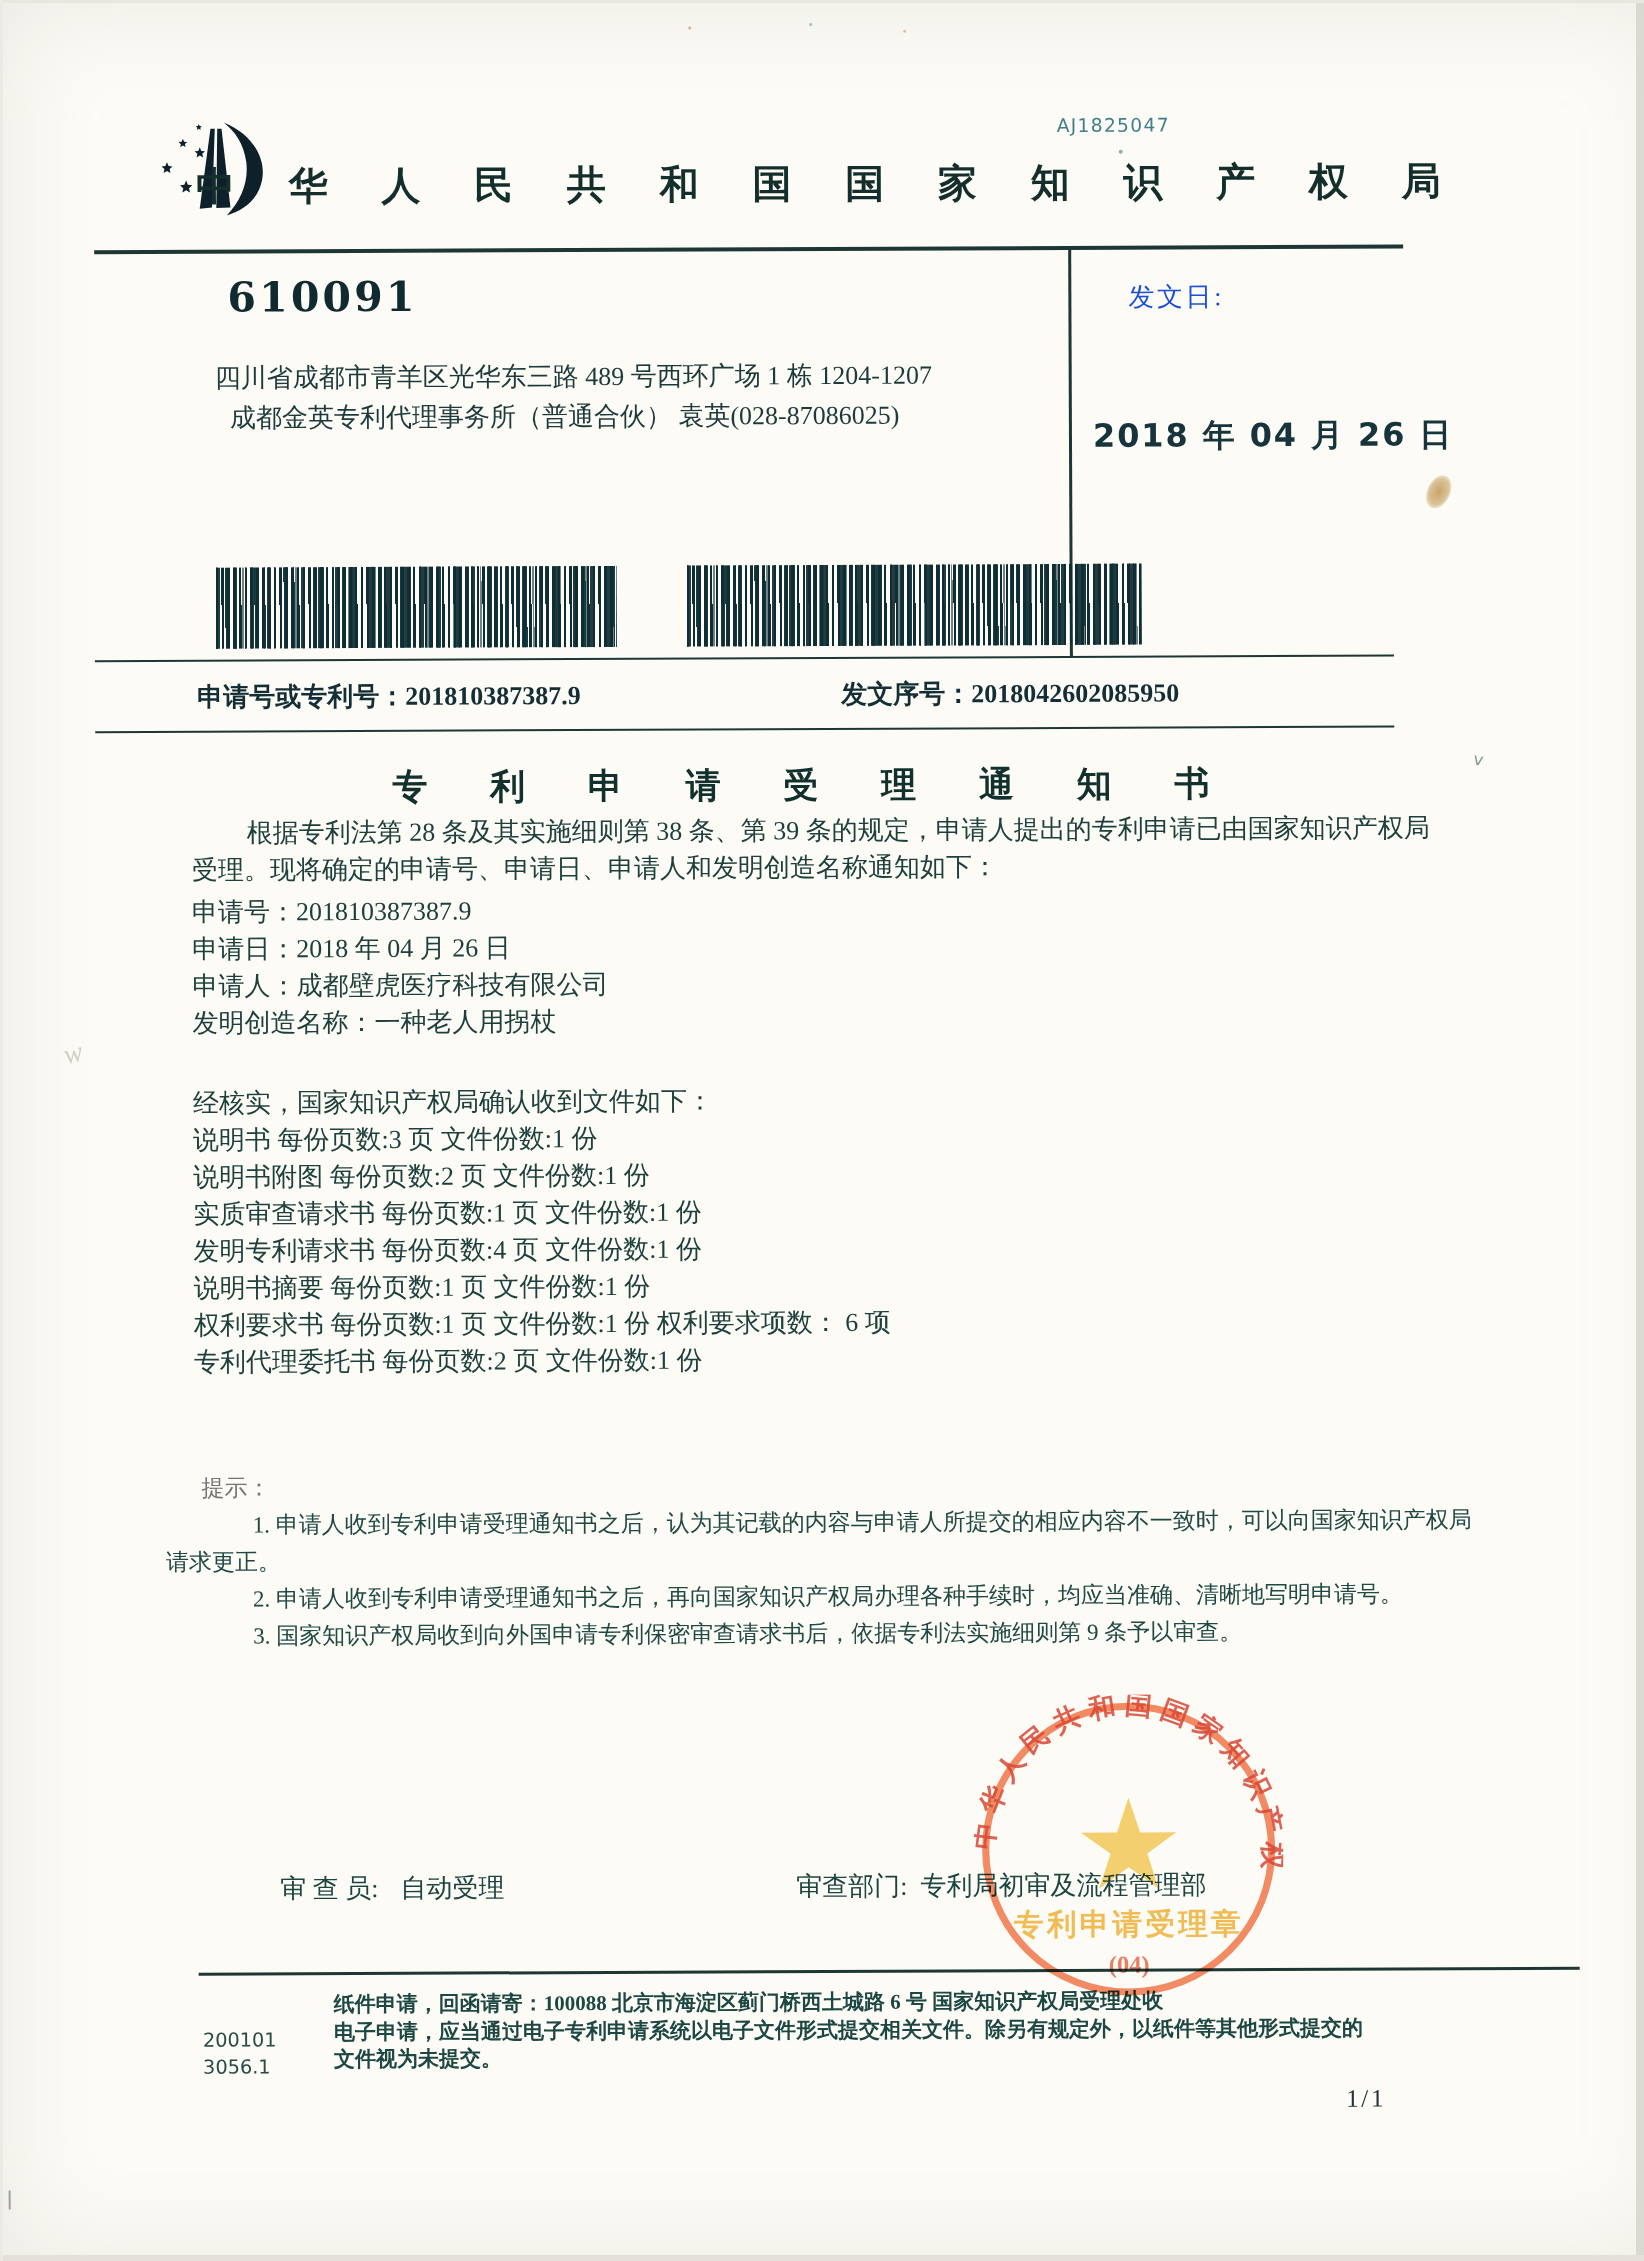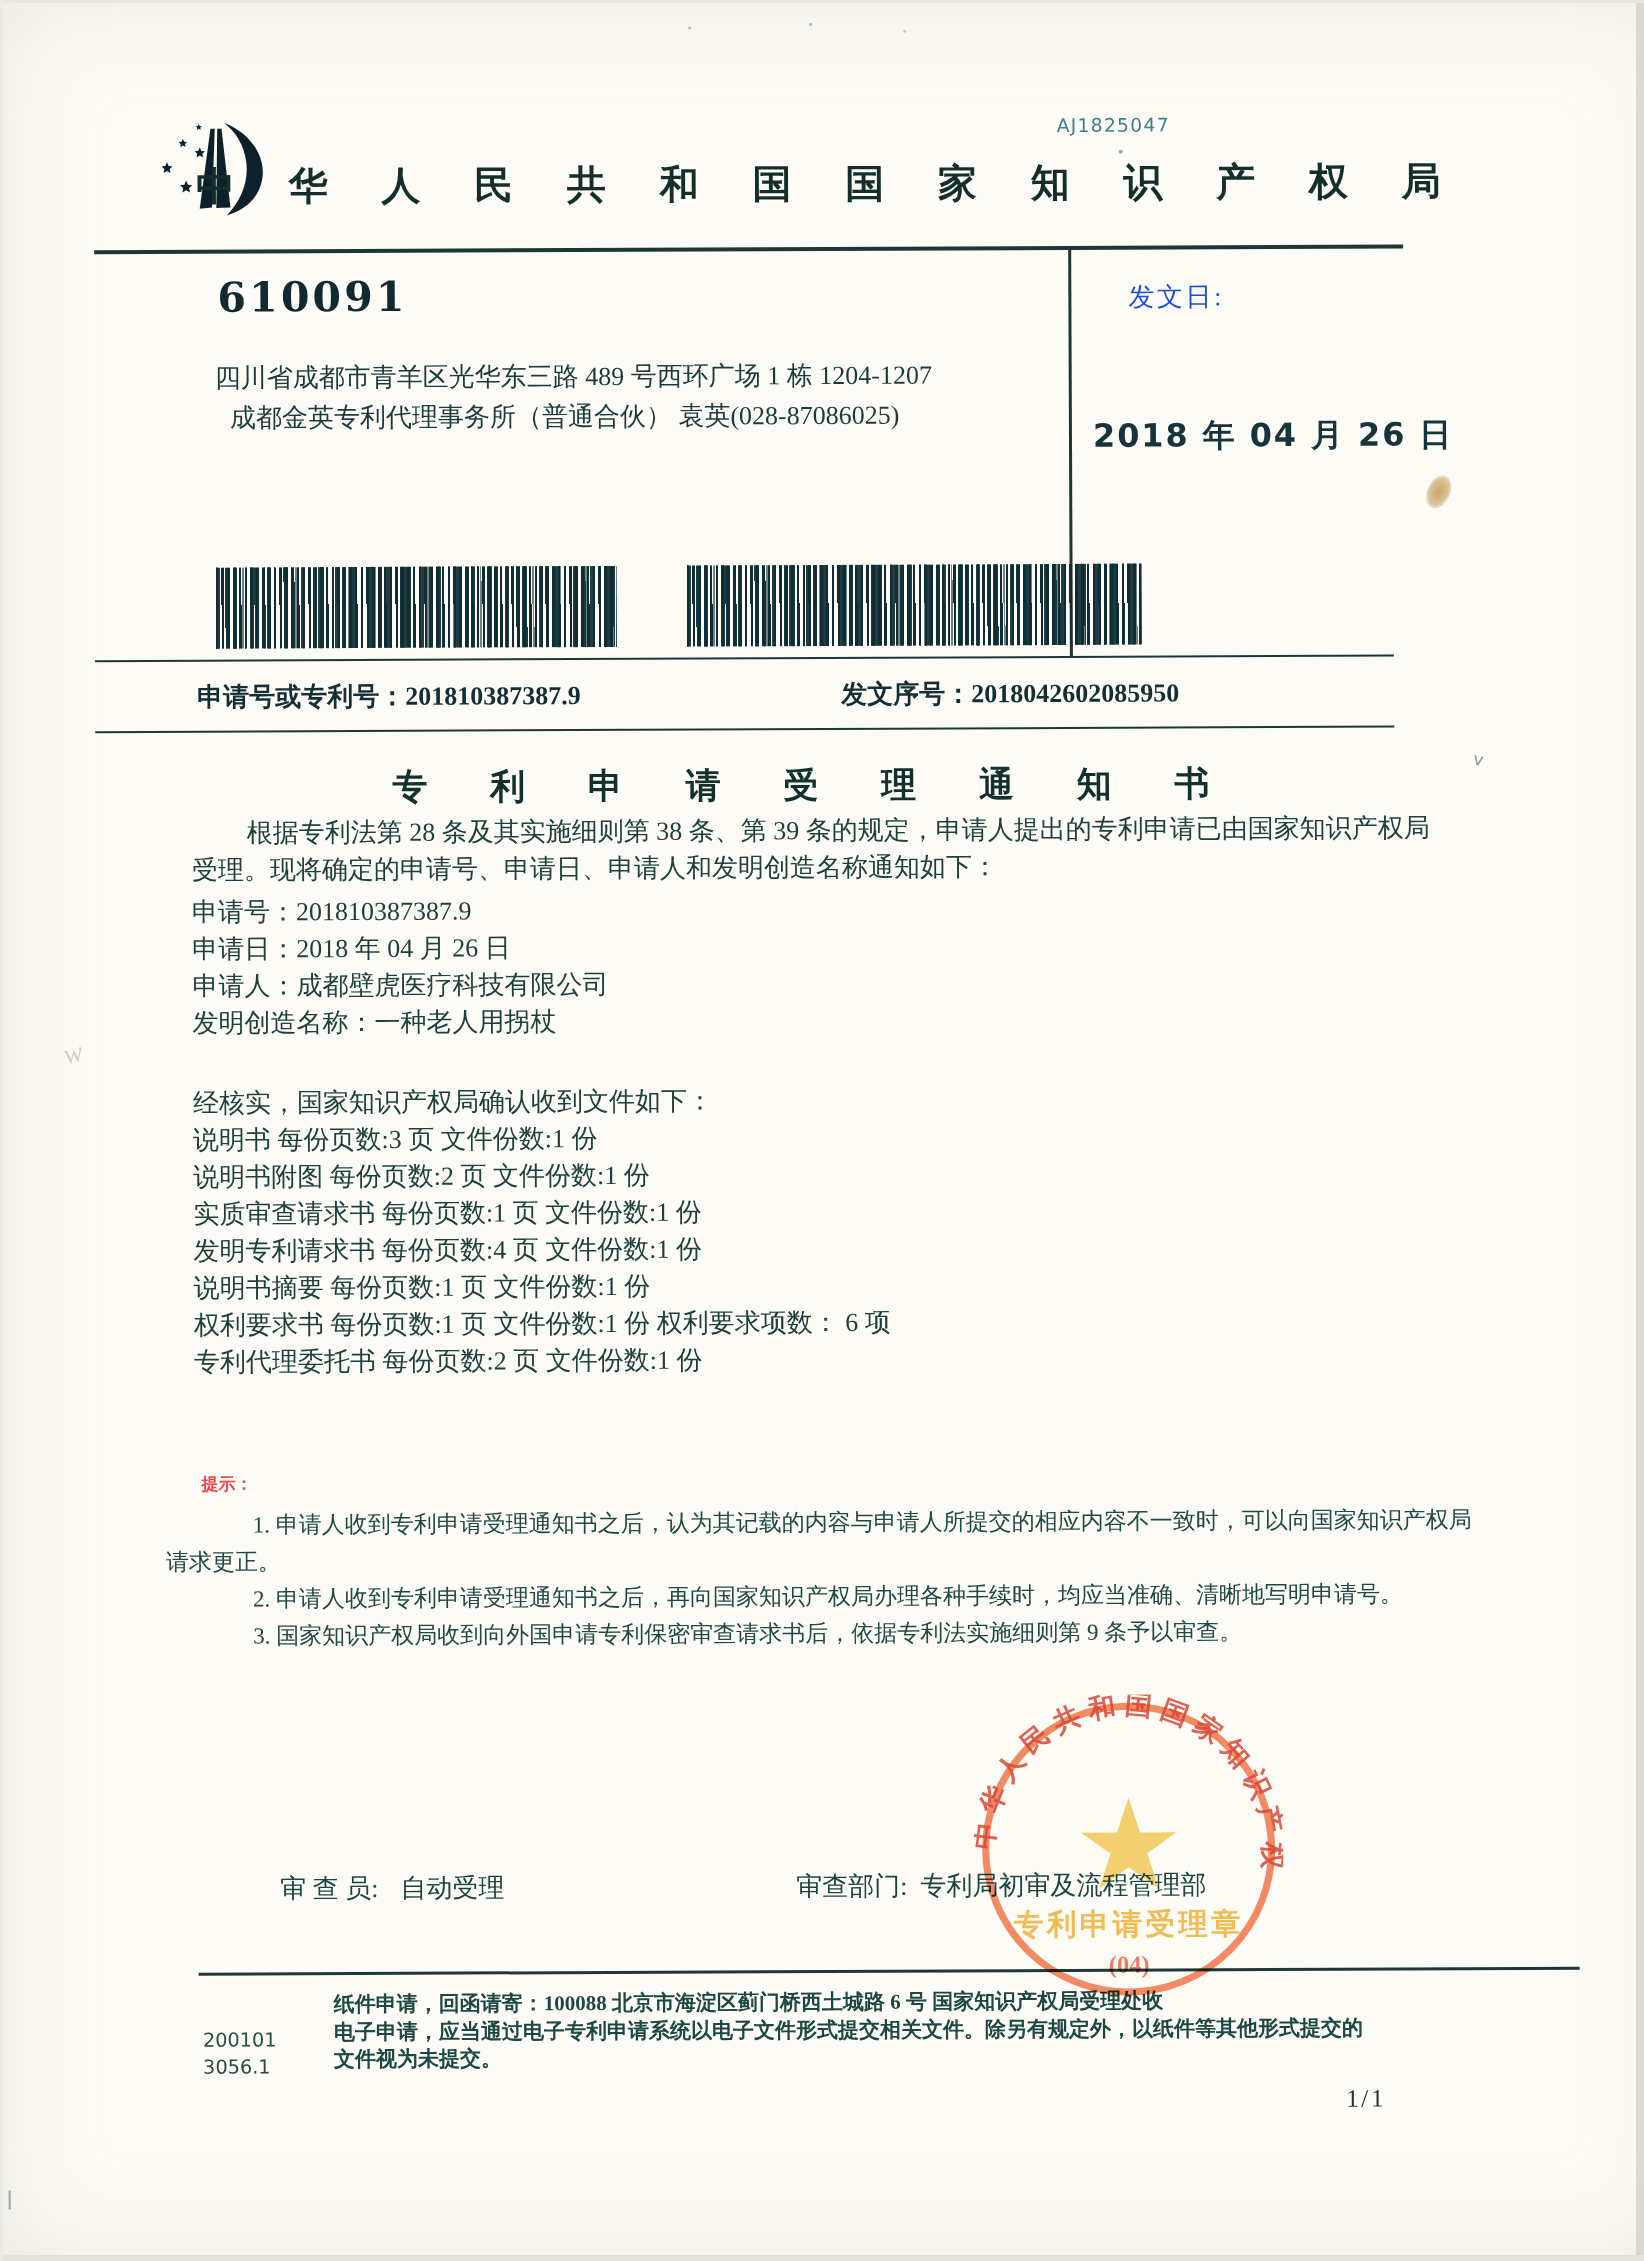--- a/index.html
+++ b/index.html
@@ -21,21 +21,21 @@
       repeating-linear-gradient(90deg,#123a40 0 1.3px,rgba(0,0,0,0) 1.3px 9.7px),
       repeating-linear-gradient(90deg,rgba(10,40,46,.9) 0 4.5px,rgba(0,0,0,0) 4.5px 17px),
       repeating-linear-gradient(90deg,rgba(16,50,56,.6) 0 1.9px,rgba(0,0,0,0) 1.9px 26.4px);}
   .numrow{font-size:26px;font-weight:700;color:#132e34;white-space:nowrap;}
   .doctitle{font-size:35px;font-weight:700;letter-spacing:27px;color:#12302c;white-space:nowrap;text-align:center;}
   .body-line{font-size:26px;line-height:37px;color:#1e403c;white-space:nowrap;}
   .indent1{padding-left:55px;}
   .notes{font-size:23px;line-height:37px;color:#204943;}
   .notes .n-item{padding-left:87px;white-space:nowrap;}
   .notes .n-cont{padding-left:0;white-space:nowrap;}
-  .noteslabel{font-size:17px;font-weight:700;color:#ef4444;}
+  .noteslabel{font-size:23px;font-weight:400;color:#737373;}
   .signoff{font-size:26px;color:#1d4540;white-space:nowrap;}
   .signoff .gap{display:inline-block;width:22px;}
   .footer-code{font-family:"DejaVu Sans",sans-serif;font-size:19.3px;color:#2a4a46;margin-top:36px;}
   .footer-text{font-size:21px;font-weight:600;color:#1d4742;white-space:nowrap;}
   .pagenum{font-family:Liberation Serif, serif;font-size:25px;color:#22343a;letter-spacing:2.6px;}
   .seal-svg{mix-blend-mode:multiply;opacity:.95;}
   .seal-ring-text{font-size:42px;font-weight:700;letter-spacing:12px;fill:#d63c2a;opacity:.85;
                   font-family:"Liberation Serif",serif;}
   .seal-title{font-size:46px;font-weight:700;letter-spacing:5px;fill:#eeb23c;opacity:.92;
               font-family:"Liberation Serif",serif;}
@@ -65,21 +65,21 @@
         <path d="M97,16 L104,16 L118,144 L95,145 Z"></path>
         <path d="M108,6 C154,24 176,64 170,98 C164,130 142,148 112,157 C136,132 148,102 144,70 C140,40 126,20 108,6 Z"></path>
       </g>
     </svg>
 
     <div class="abs authority" style="left:200px;top:157px;width:1225px;">中 华 人 民 共 和 国 国 家 知 识 产 权 局</div>
 
     <div class="abs rule" style="left:98px;top:247px;width:1309px;height:3.9px;"></div>
     <div class="abs rule" style="left:1072px;top:251px;width:2.6px;height:407px;"></div>
 
-    <div class="abs postcode" style="left:221px;top:271px;">610091</div>
+    <div class="abs postcode" style="left:231px;top:271px;">610091</div>
     <div class="abs addr" style="left:218px;top:358px;">四川省成都市青羊区光华东三路 489 号西环广场 1 栋 1204-1207</div>
     <div class="abs addr" style="left:233px;top:398px;">成都金英专利代理事务所（普通合伙） 袁英(028-87086025)</div>
 
     <div class="abs datelabel" style="left:1132px;top:281px;">发文日:</div>
     <div class="abs dateval" style="left:1096px;top:416px;">2018 年 04 月 26 日</div>
 
     <div class="abs barcode" style="left:218px;top:565px;width:401px;height:81px;"></div>
     <div class="abs barcode" style="left:689px;top:565px;width:455px;height:81px;"></div>
 
     <div class="abs rule" style="left:97px;top:657px;width:1299px;height:1.9px;"></div>

